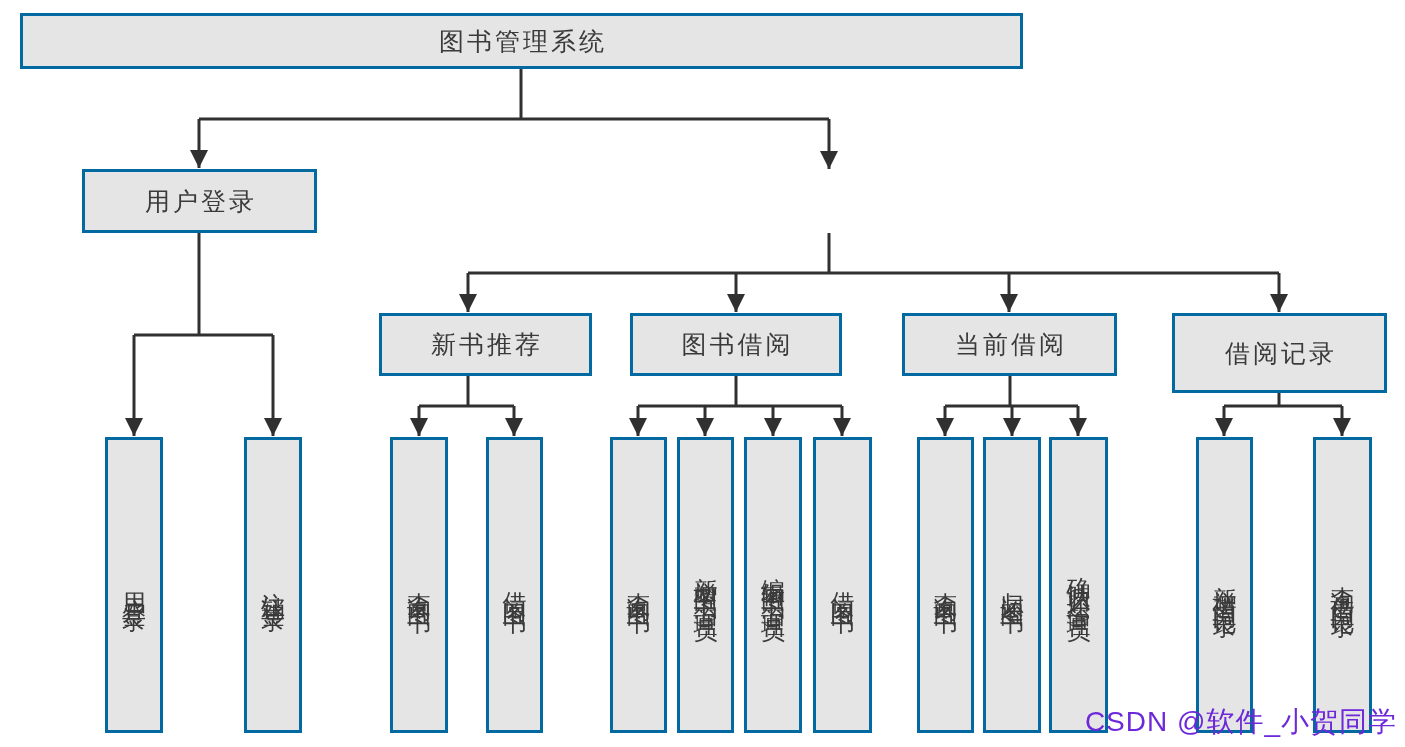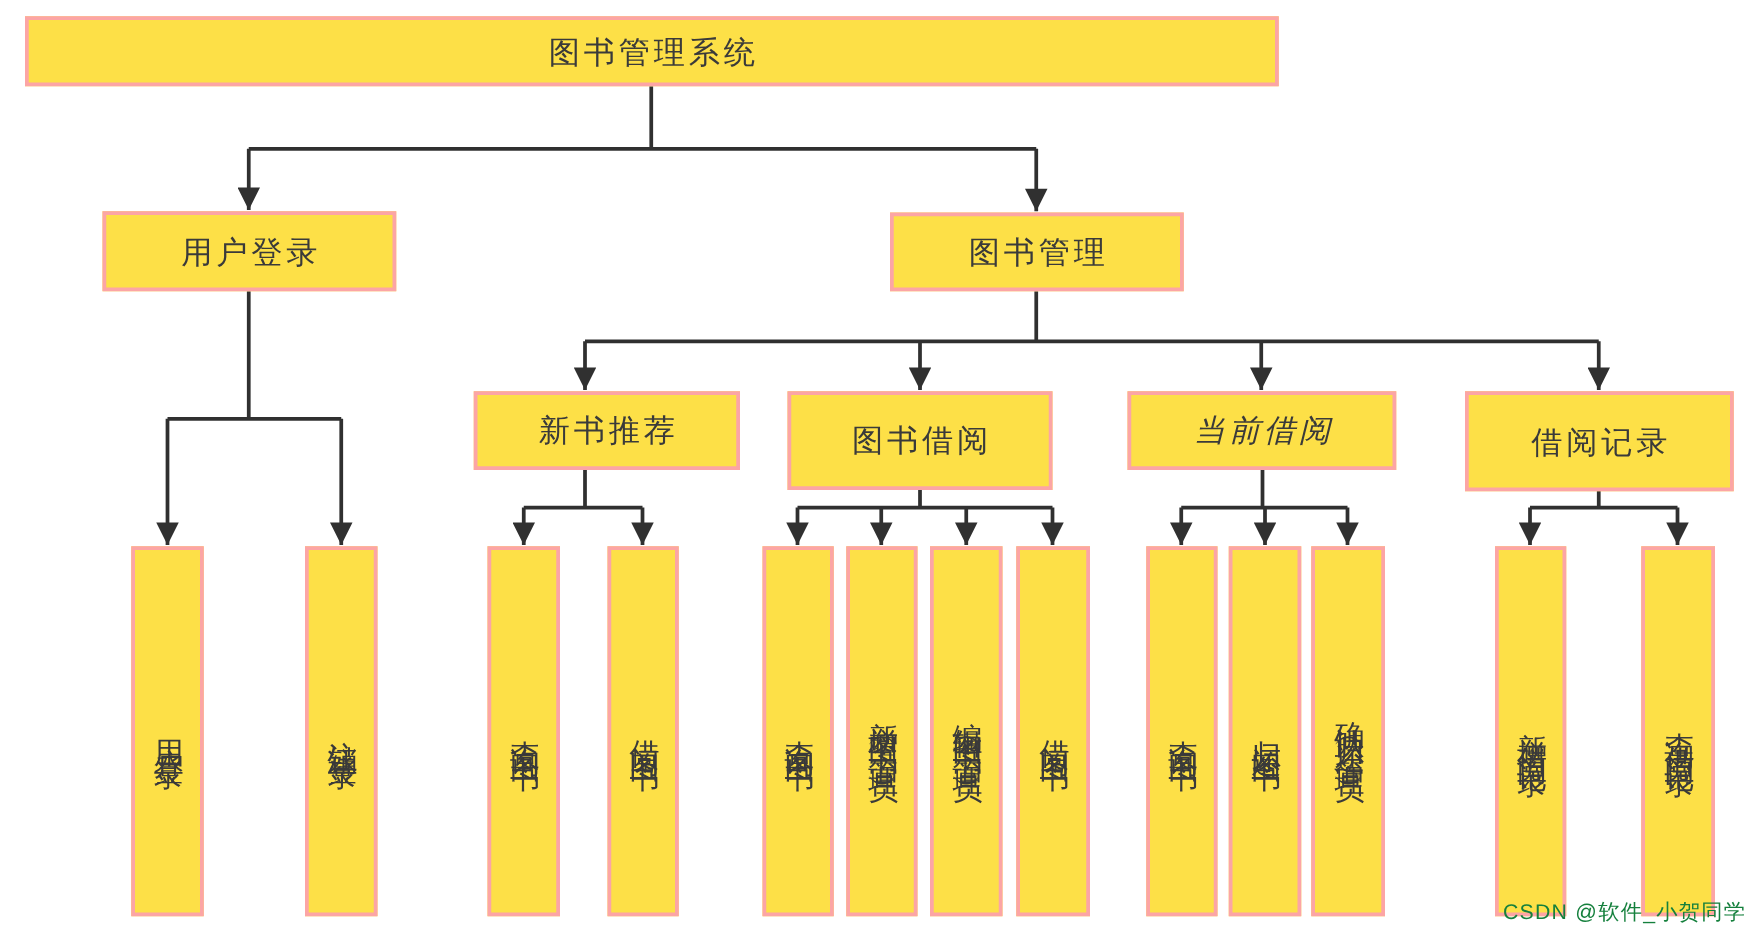--- a/index.html
+++ b/index.html
@@ -18,22 +18,22 @@
   #connectors {
     position: absolute;
     left: 0; top: 0;
     width: 1405px;
     height: 747px;
     z-index: 1;
   }
   .box {
     position: absolute;
     box-sizing: border-box;
-    background: #fde047;
-    border: 3px solid #fca5a5;
+    background: #e5e5e5;
+    border: 3px solid #0369a1;
     color: #3a3a3a;
     display: flex;
     align-items: center;
     justify-content: center;
     z-index: 2;
   }
   .hlabel {
     font-size: 25px;
     letter-spacing: 3px;
     white-space: nowrap;
@@ -49,22 +49,22 @@
     font-size: 24px;
     letter-spacing: 6px;
     line-height: 1;
     white-space: nowrap;
   }
   #watermark {
     position: absolute;
     right: 8px;
     bottom: 6px;
     z-index: 3;
-    color: #15803d;
-    font-size: 17px;
+    color: #6d28d9;
+    font-size: 28px;
     letter-spacing: 1px;
     white-space: nowrap;
   }
 </style>
 </head>
 <body>
 
 <div id="stage">
 
   <svg id="connectors" viewBox="0 0 1405 747" xmlns="http://www.w3.org/2000/svg">
@@ -117,31 +117,28 @@
     </g>
   </svg>
 
   <div class="box" style="left:20px; top:13px; width:1003px; height:56px;">
     <span class="hlabel">图书管理系统</span>
   </div>
 
   <div class="box" style="left:82px; top:169px; width:235px; height:64px;">
     <span class="hlabel">用户登录</span>
   </div>
-  <div class="box" style="left:712px; top:170px; width:235px; height:63px;">
-    <span class="hlabel">图书管理</span>
-  </div>
 
   <div class="box" style="left:362px; top:313px; width:213px; height:63px;margin-left:17px;">
     <span class="hlabel">新书推荐</span>
   </div>
-  <div class="box" style="left:630px; top:313px; width:212px; height:79px;">
+  <div class="box" style="left:630px; top:313px; width:212px; height:63px;">
     <span class="hlabel">图书借阅</span>
   </div>
-  <div class="box" style="left:902px; top:313px; width:215px; height:63px;font-style:italic;">
+  <div class="box" style="left:902px; top:313px; width:215px; height:63px;">
     <span class="hlabel">当前借阅</span>
   </div>
   <div class="box" style="left:1172px; top:313px; width:215px; height:80px;">
     <span class="hlabel">借阅记录</span>
   </div>
 
   <div class="box leaf" style="left:105px; width:58px;">
     <span class="vlabel">用户登录</span>
   </div>
   <div class="box leaf" style="left:244px; width:58px;">

